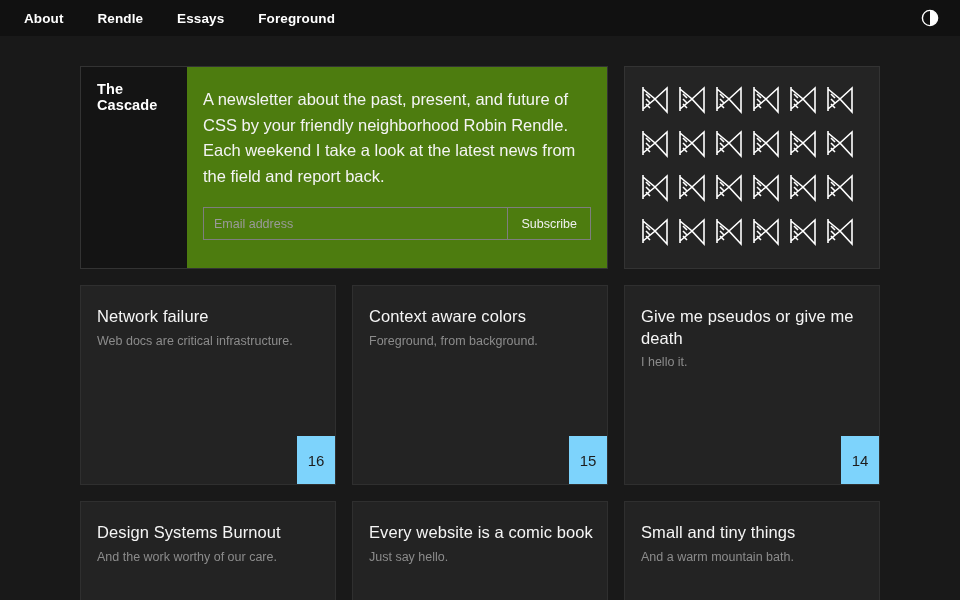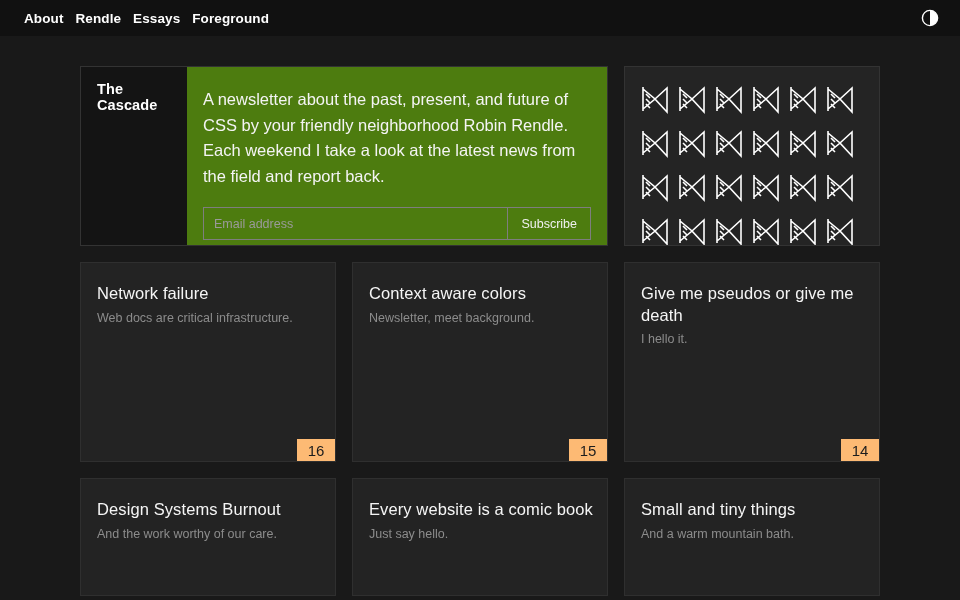--- a/index.html
+++ b/index.html
@@ -23,21 +23,21 @@
     height: 36px;
     background: #111111;
     display: flex;
     align-items: center;
     padding: 0 20px 0 24px;
   }
 
   .nav-links {
     display: flex;
     align-items: center;
-    gap: 12px;
+    gap: 34px;
     list-style: none;
   }
 
   .nav-link {
     font-size: 13.5px;
     font-weight: 700;
     color: #ffffff;
     text-decoration: none;
     letter-spacing: 0.1px;
     line-height: 1;
@@ -85,21 +85,21 @@
   }
 
   .newsletter-title {
     font-size: 14.5px;
     font-weight: 700;
     color: #ffffff;
     letter-spacing: 0.1px;
   }
 
   .newsletter-body {
-    padding: 20px 16px 5px 16px;
+    padding: 20px 16px 28px 16px;
   }
 
   .newsletter-desc {
     font-size: 16.5px;
     line-height: 1.55;
     color: #f4f4f4;
     font-weight: 400;
     max-width: 475px;
   }
 
@@ -175,22 +175,22 @@
     font-size: 12.5px;
     line-height: 1.4;
     color: #8c8c8c;
   }
 
   .issue-badge {
     position: absolute;
     right: 0;
     bottom: 0;
     width: 38px;
-    height: 22px;
-    background: #fdba74;
+    height: 48px;
+    background: #7dd3fc;
     color: #1d1d1d;
     font-size: 15px;
     display: flex;
     align-items: center;
     justify-content: center;
   }
 
   .article-card.short { min-height: 118px; }
 </style>
 </head>
@@ -252,21 +252,21 @@
     </section>
 
     <article class="article-card">
       <h2 class="article-title">Network failure</h2>
       <p class="article-sub">Web docs are critical infrastructure.</p>
       <span class="issue-badge">16</span>
     </article>
 
     <article class="article-card">
       <h2 class="article-title">Context aware colors</h2>
-      <p class="article-sub">Newsletter, meet background.</p>
+      <p class="article-sub">Foreground, from background.</p>
       <span class="issue-badge">15</span>
     </article>
 
     <article class="article-card">
       <h2 class="article-title">Give me pseudos or give me death</h2>
       <p class="article-sub">I hello it.</p>
       <span class="issue-badge">14</span>
     </article>
 
     <article class="article-card short">

